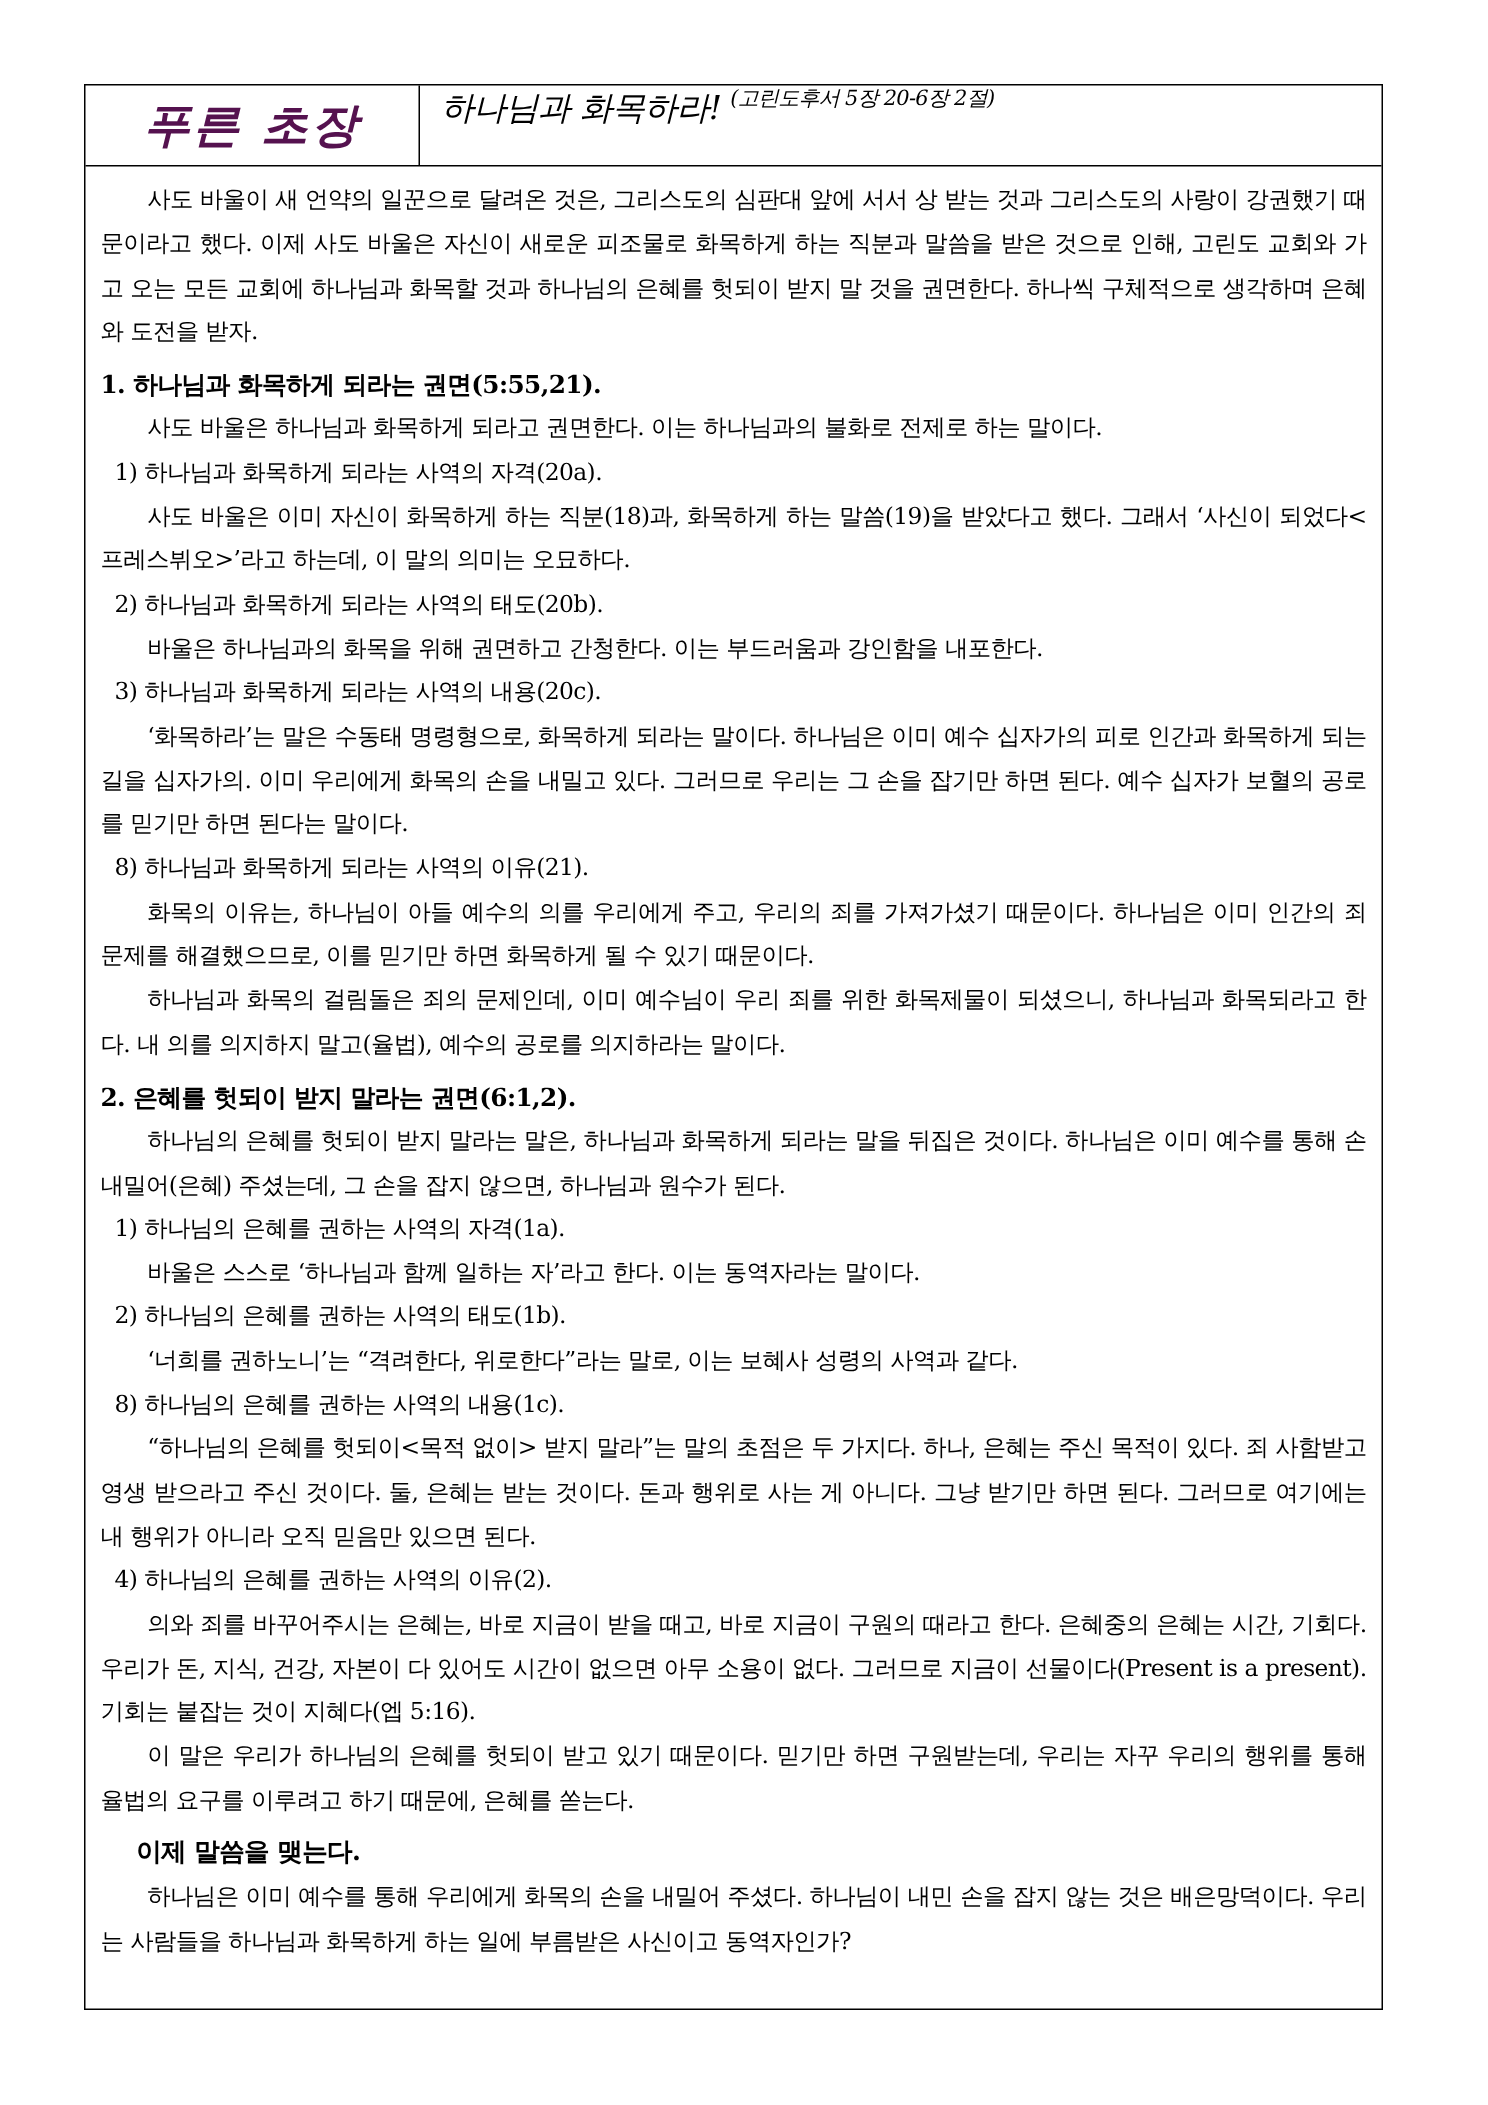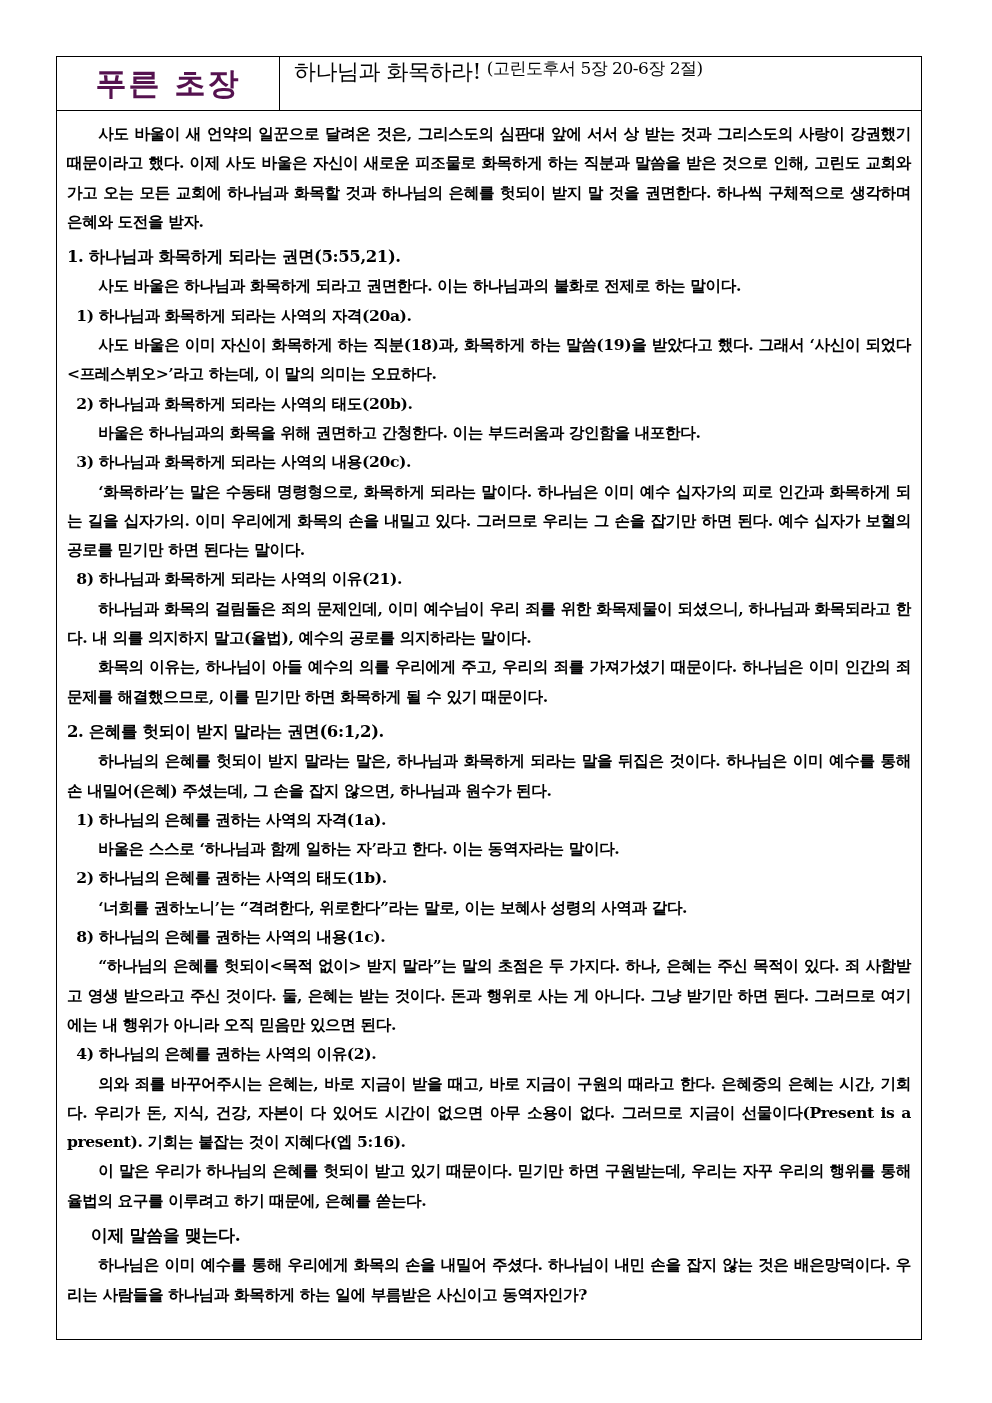--- a/index.html
+++ b/index.html
@@ -21,20 +21,21 @@
     width: 866px;
     height: 1284px;
     border: 1.5px solid #000;
     box-sizing: border-box;
   }
   .header {
     display: flex;
     height: 54px;
     border-bottom: 1.5px solid #000;
     box-sizing: border-box;
+    font-style: italic;
   }
   .brand {
     width: 223px;
     border-right: 1.5px solid #000;
     box-sizing: border-box;
     display: flex;
     align-items: center;
     justify-content: center;
     font-family: "DejaVu Sans", "Liberation Sans", sans-serif;
     font-weight: bold;
@@ -48,34 +49,33 @@
     align-items: flex-start;
     padding-left: 14px;
     font-size: 21px;
     white-space: nowrap;
   }
   .title-main {
     font-size: 22px;
     letter-spacing: -0.5px;
   }
   .title-ref {
-    font-size: 17px;
+    font-size: 14px;
     margin-left: 6px;
     letter-spacing: -0.5px;
   }
   .content {
     padding: 8px 10px 0 10px;
     font-size: 15.6px;
     line-height: 29.3px;
     text-align: justify;
     letter-spacing: -0.4px;
   }
   .content p {
     margin: 0;
-    font-weight: bold;
   }
   .indent {
     text-indent: 2em;
   }
   .sub {
     padding-left: 0.6em;
   }
   .section-heading {
     font-weight: bold;
     font-size: 16.5px;
@@ -109,22 +109,22 @@
     <p class="sub">1) 하나님과 화목하게 되라는 사역의 자격(20a).</p>
     <p class="indent">사도 바울은 이미 자신이 화목하게 하는 직분(18)과, 화목하게 하는 말씀(19)을 받았다고 했다. 그래서 ‘사신이 되었다&lt;프레스뷔오&gt;’라고 하는데, 이 말의 의미는 오묘하다.</p>
 
     <p class="sub">2) 하나님과 화목하게 되라는 사역의 태도(20b).</p>
     <p class="indent">바울은 하나님과의 화목을 위해 권면하고 간청한다. 이는 부드러움과 강인함을 내포한다.</p>
 
     <p class="sub">3) 하나님과 화목하게 되라는 사역의 내용(20c).</p>
     <p class="indent">‘화목하라’는 말은 수동태 명령형으로, 화목하게 되라는 말이다. 하나님은 이미 예수 십자가의 피로 인간과 화목하게 되는 길을 십자가의. 이미 우리에게 화목의 손을 내밀고 있다. 그러므로 우리는 그 손을 잡기만 하면 된다. 예수 십자가 보혈의 공로를 믿기만 하면 된다는 말이다.</p>
 
     <p class="sub">8) 하나님과 화목하게 되라는 사역의 이유(21).</p>
+    <p class="indent">화목의 이유는, 하나님이 아들 예수의 의를 우리에게 주고, 우리의 죄를 가져가셨기 때문이다. 하나님은 이미 인간의 죄 문제를 해결했으므로, 이를 믿기만 하면 화목하게 될 수 있기 때문이다.</p>
     <p class="indent">하나님과 화목의 걸림돌은 죄의 문제인데, 이미 예수님이 우리 죄를 위한 화목제물이 되셨으니, 하나님과 화목되라고 한다. 내 의를 의지하지 말고(율법), 예수의 공로를 의지하라는 말이다.</p>
-    <p class="indent">화목의 이유는, 하나님이 아들 예수의 의를 우리에게 주고, 우리의 죄를 가져가셨기 때문이다. 하나님은 이미 인간의 죄 문제를 해결했으므로, 이를 믿기만 하면 화목하게 될 수 있기 때문이다.</p>
 
     <p class="section-heading">2. 은혜를 헛되이 받지 말라는 권면(6:1,2).</p>
     <p class="indent">하나님의 은혜를 헛되이 받지 말라는 말은, 하나님과 화목하게 되라는 말을 뒤집은 것이다. 하나님은 이미 예수를 통해 손 내밀어(은혜) 주셨는데, 그 손을 잡지 않으면, 하나님과 원수가 된다.</p>
 
     <p class="sub">1) 하나님의 은혜를 권하는 사역의 자격(1a).</p>
     <p class="indent">바울은 스스로 ‘하나님과 함께 일하는 자’라고 한다. 이는 동역자라는 말이다.</p>
 
     <p class="sub">2) 하나님의 은혜를 권하는 사역의 태도(1b).</p>
     <p class="indent"> ‘너희를 권하노니’는 “격려한다, 위로한다”라는 말로, 이는 보혜사 성령의 사역과 같다.</p>
 

